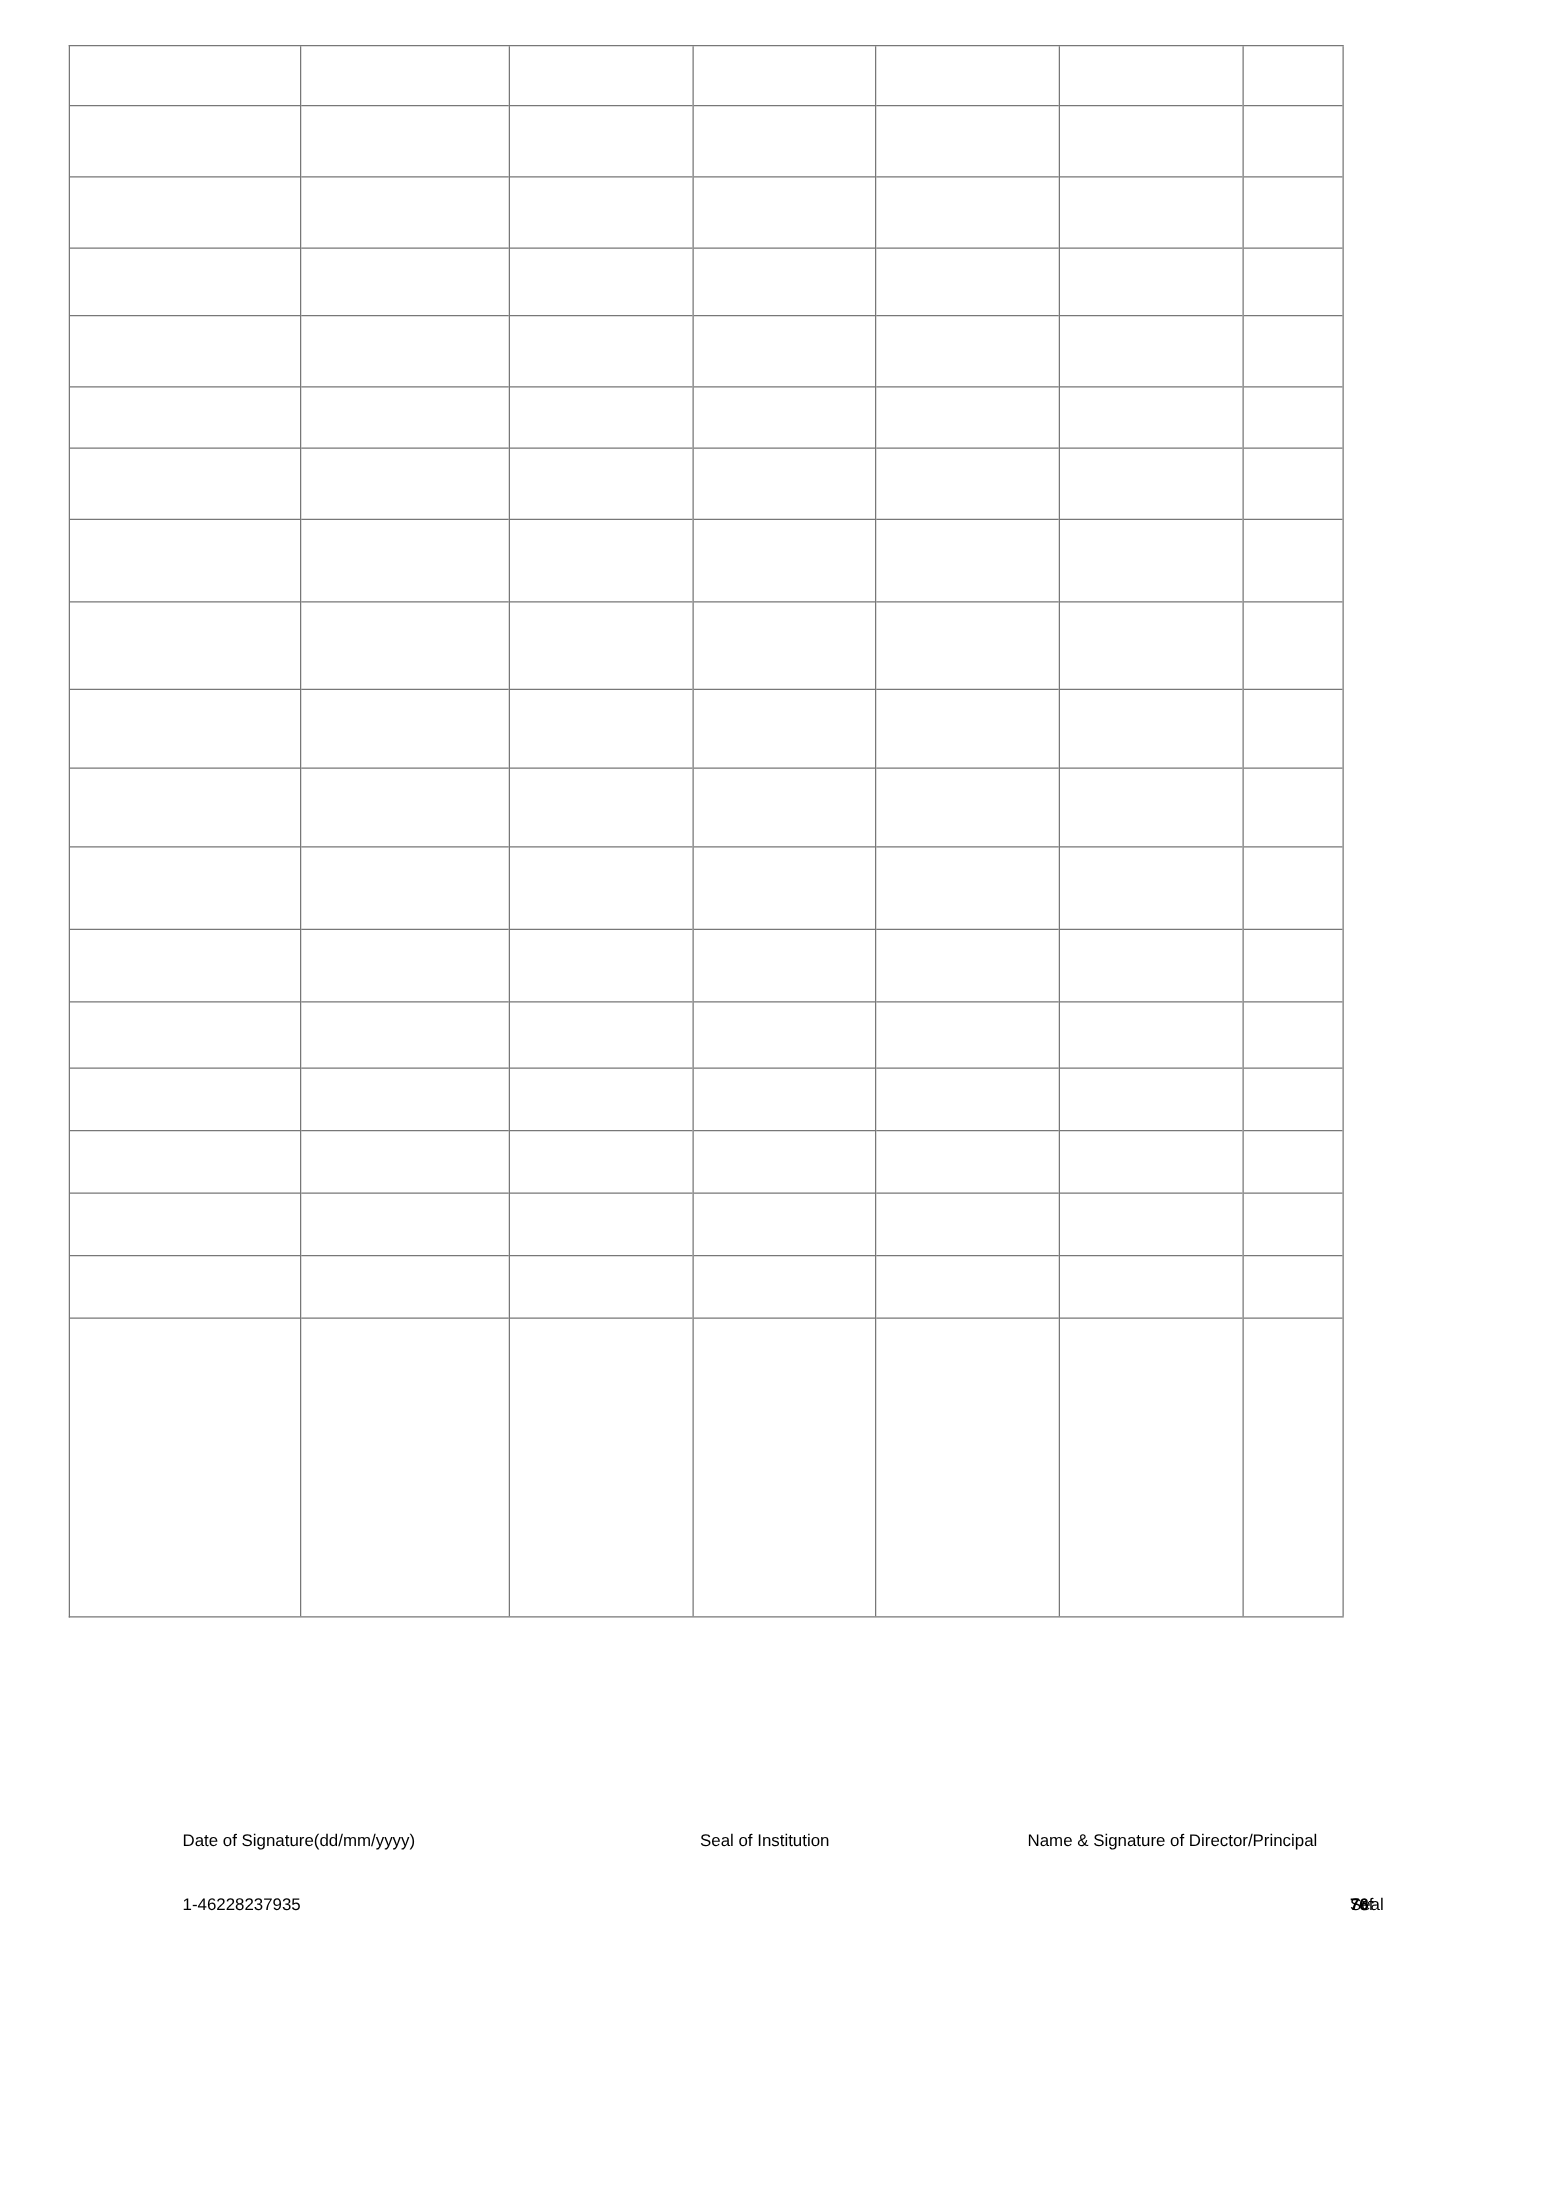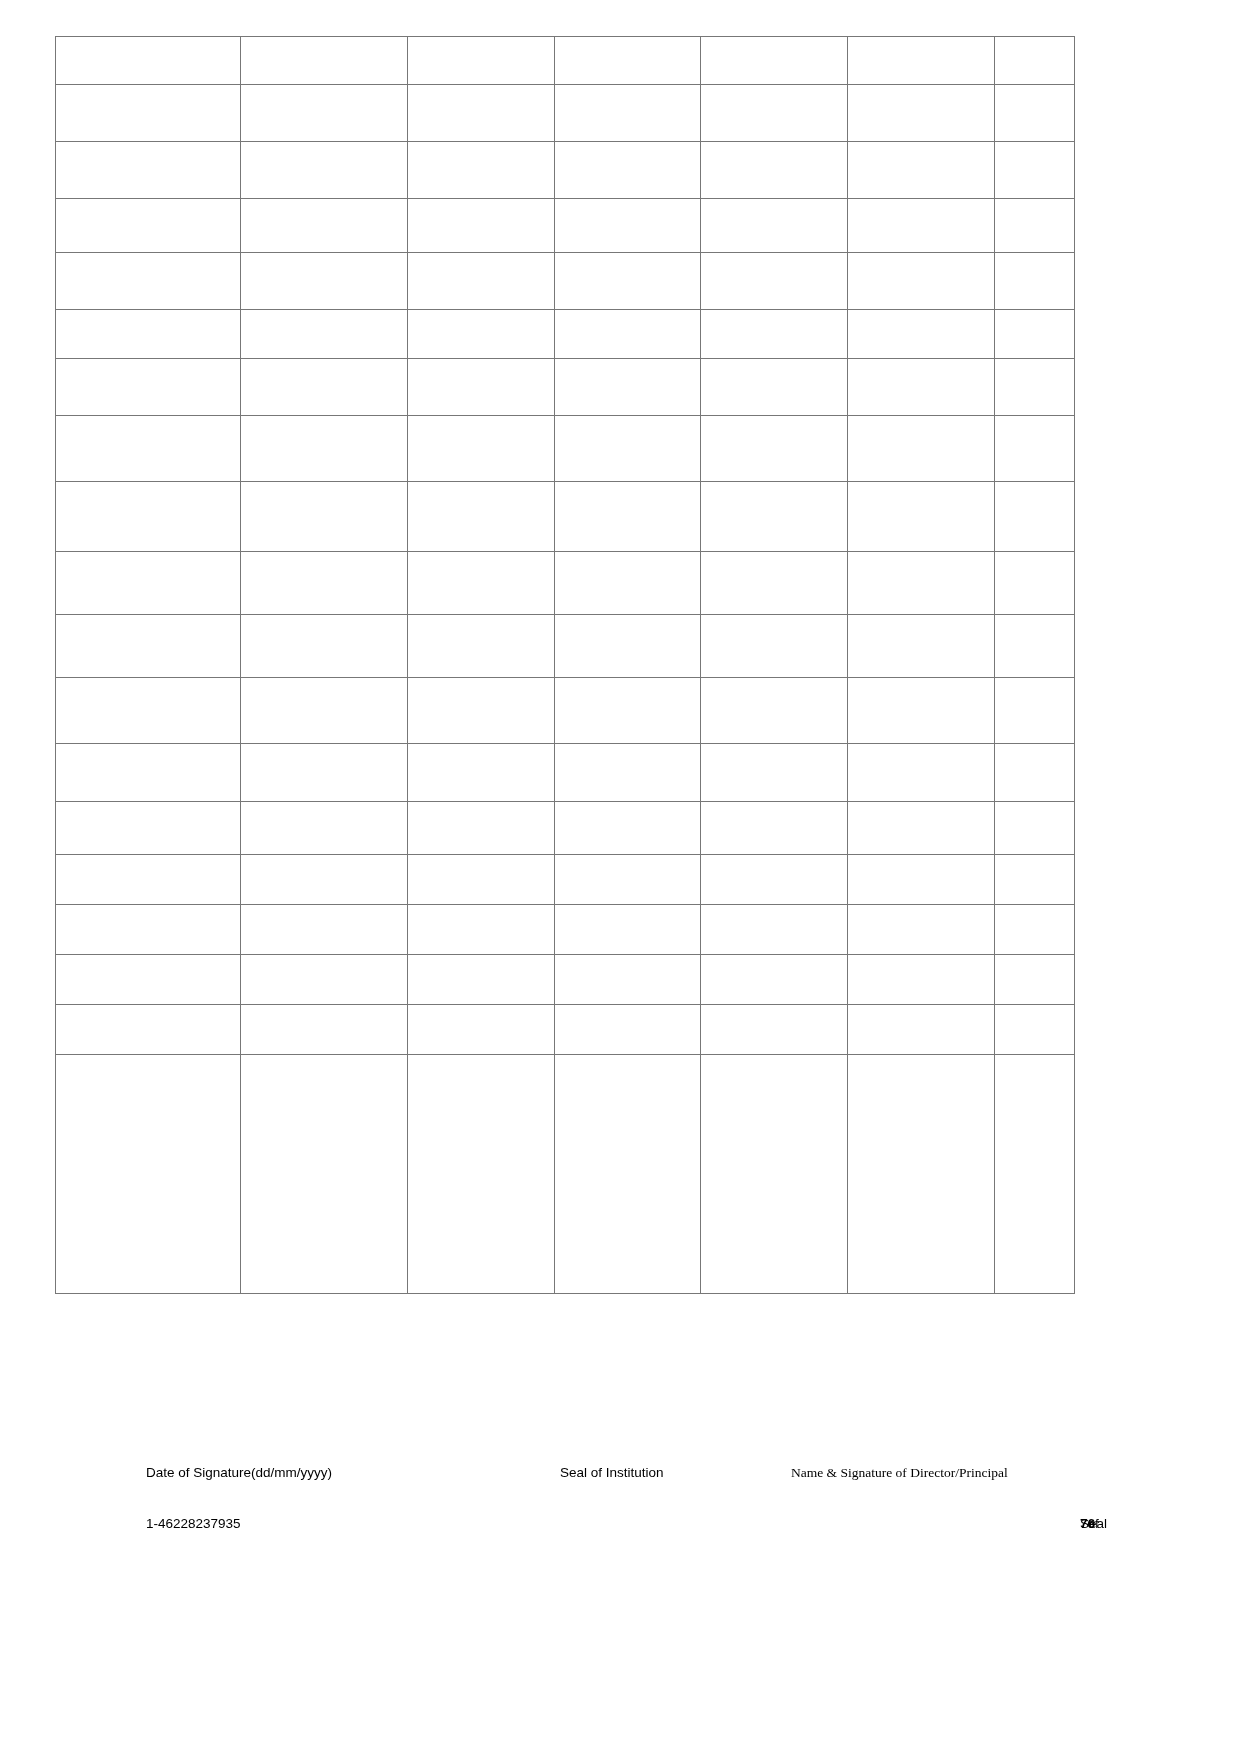--- a/index.html
+++ b/index.html
@@ -99,21 +99,21 @@
 
   .footer-line {
     position: absolute;
     font-size: 13px;
     color: #000;
   }
   .sig-row { top: 1465px; left: 0; width: 1241px; }
   .sig-row span { position: absolute; font-size: 13.5px; }
   .sig-date { left: 146px; }
   .sig-seal { left: 560px; }
-  .sig-name { left: 791px; font-family: Liberation Serif, serif; }
+  .sig-name { left: 822px; }
 
   .bottom-row { top: 1516px; left: 0; width: 1241px; }
   .bottom-row span { position: absolute; font-size: 13.5px; }
   .doc-id { left: 146px; }
   .page-no { right: 146px; }
   .page-no b { font-weight: bold; }
 </style>
 </head>
 <body>
 

